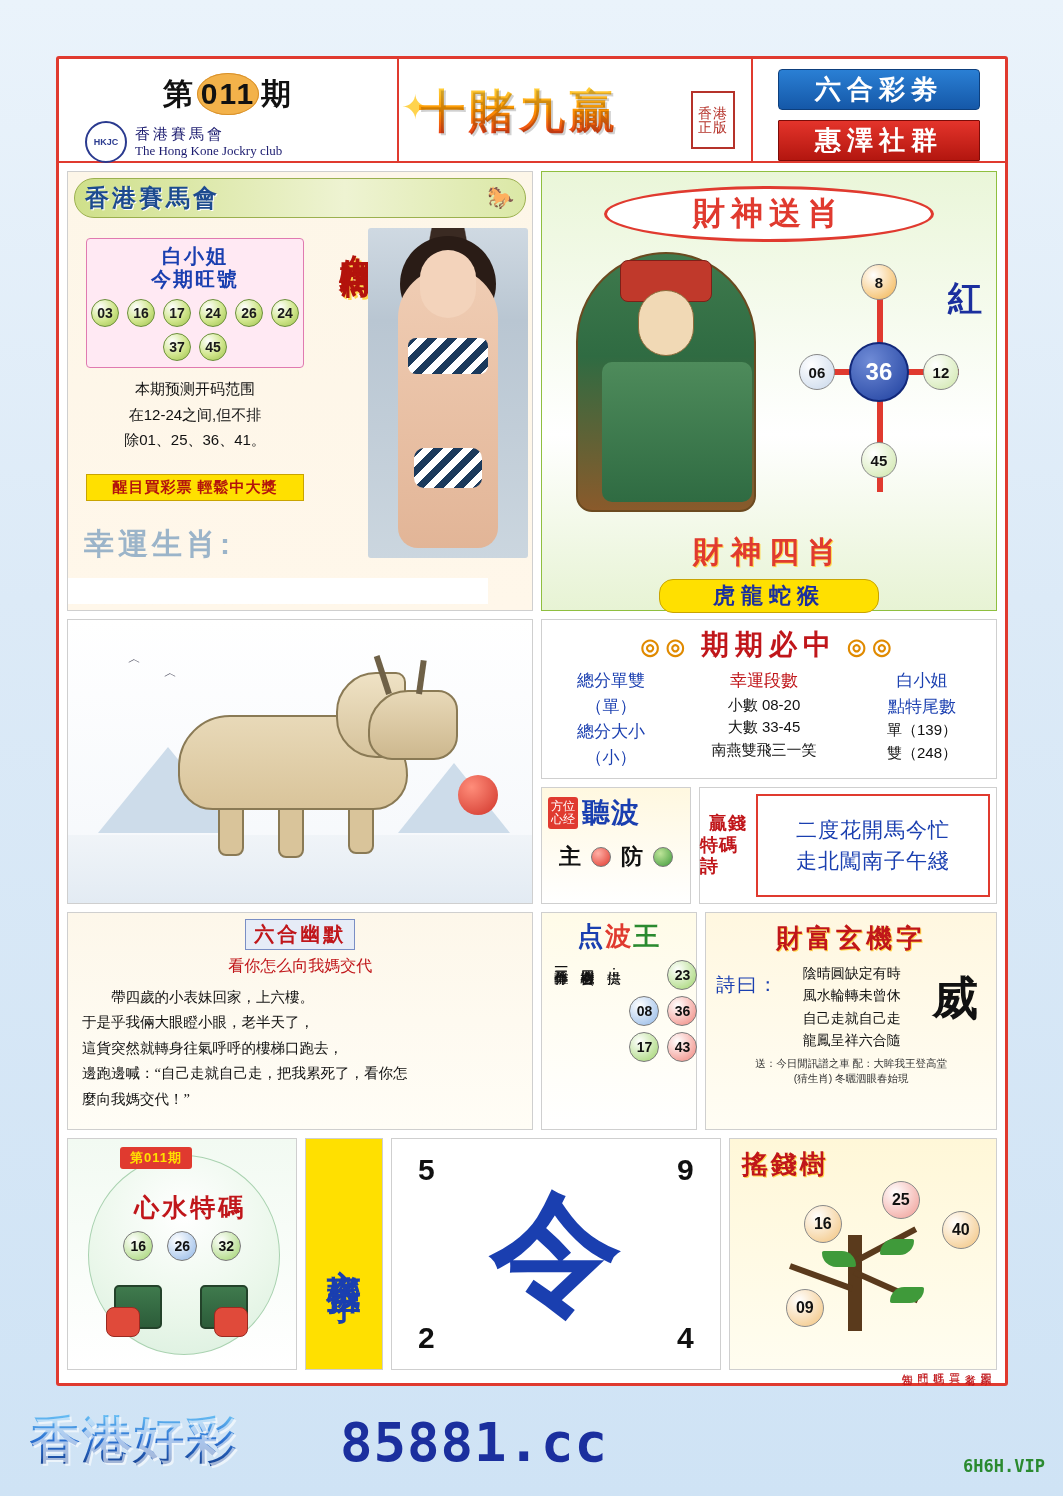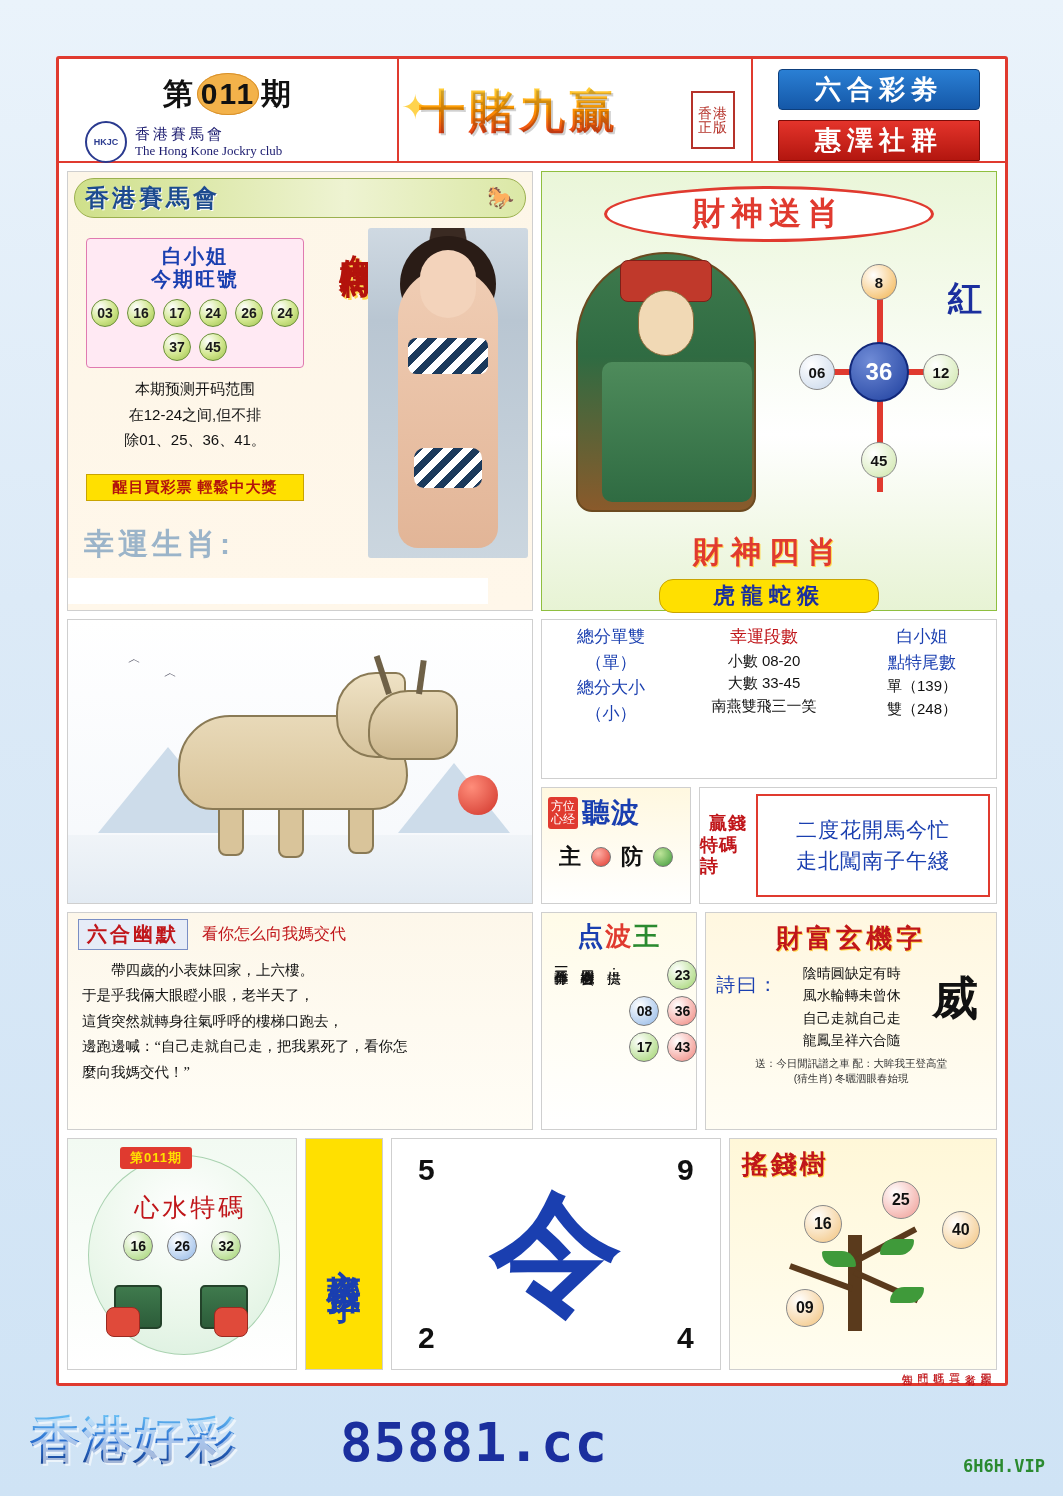--- a/index.html
+++ b/index.html
@@ -189,21 +189,21 @@
   .dot-red { background:radial-gradient(circle at 34% 30%,#ffb0a6,#e03a2f);}
   .dot-green { background:radial-gradient(circle at 34% 30%,#bfe59a,#3f9a3a);}
   .p-poem { width:298px; height:117px; border:1px solid #cfcfcf; background:#fff; display:flex; }
   .poem-tag { width:56px; background:#fff; display:flex; flex-direction:column; align-items:center; justify-content:center;
     font-size:18px; font-weight:bold; color:#c0161a; line-height:1.2; letter-spacing:1px;}
   .poem-box { flex:1; margin:6px 6px 6px 0; border:2px solid #e03a2f; display:flex; align-items:center; justify-content:center;}
   .poem-box .lines { font-size:21px; color:#1a3fb0; line-height:1.45; letter-spacing:1px;}
 
   
   .p-humor { width:470px; height:218px; background:linear-gradient(180deg,#fdf7ea,#fffdf6); border:1px solid #cfcfcf; }
-  .humor-head { display:flex; align-items:center; gap:14px; padding:6px 10px 0;}
+  .humor-head { display:flex; align-items:center; gap:6px; padding:6px 10px 0;flex-direction:column;}
   .humor-tag { background:#e6ecf7; border:1px solid #7a8ec4; color:#c0161a; font-weight:bold; font-size:20px; padding:1px 8px; letter-spacing:3px;}
   .humor-sub { color:#c0161a; font-size:16px; }
   .humor-text { padding:8px 14px 0; font-size:14.5px; color:#111; line-height:1.75; font-family:"Liberation Serif", serif;}
   .p-dianbo { width:156px; height:218px; border:1px solid #cfcfcf; background:linear-gradient(180deg,#fffbe8,#fff);}
   .db-title { text-align:center; padding-top:6px; font-size:26px; font-weight:bold; letter-spacing:2px; }
   .db-title .c1{color:#1a3fb0;} .db-title .c2{color:#e03a2f;} .db-title .c3{color:#2a8a2f;}
   .db-body { display:flex; padding:6px 8px 0; gap:4px;}
   .db-vtext { writing-mode:vertical-rl; text-orientation:upright; font-size:14px; color:#111; line-height:1.6; height:140px;}
   .db-balls { display:flex; flex-direction:column; gap:6px; margin-left:auto; padding-right:4px;}
   .db-rowb { display:flex; gap:8px; }
@@ -221,21 +221,21 @@
   .xj-foot { font-size:10.5px; color:#333; text-align:center; line-height:1.5; padding-top:4px;}
 
   
   .p-xinshui { width:232px; height:232px; border:1px solid #cfcfcf; background:linear-gradient(180deg,#f2faf2,#ffffff); position:relative;}
   .oval {
     position:absolute; left:20px; top:16px; width:192px; height:200px; border-radius:50%;
     background:radial-gradient(circle at 50% 30%, #ffffff 0%, #eaf7ea 60%, #d8eedd 100%); border:1px solid #a9d2b0;
   }
   .ribbon { position:absolute; left:52px; top:8px; background:#e03a2f; color:#ffe000; font-size:13px; font-weight:bold;
     padding:2px 10px; border-radius:3px; letter-spacing:1px;}
-  .xs-title { position:absolute; left:16px; right:0; top:52px; text-align:center; font-size:25px; font-weight:normal; color:#c0161a; letter-spacing:3px;}
+  .xs-title { position:absolute; left:16px; right:0; top:52px; text-align:center; font-size:25px; font-weight:bold; color:#c0161a; letter-spacing:3px;}
   .xs-balls { position:absolute; left:0; right:0; top:92px; display:flex; justify-content:center; gap:14px; }
   .dice { position:absolute; width:48px; height:44px; background:linear-gradient(180deg,#3f7a4d,#2c5c39); border:2px solid #23422a; border-radius:5px;}
   .d1 { left:46px; top:146px;} .d2 { left:132px; top:146px;}
   .fist { position:absolute; width:34px; height:30px; background:#e04a3a; border-radius:8px; border:1px solid #9b2a20;}
   .f1 { left:38px; top:168px;} .f2 { left:146px; top:168px;}
   .p-fold { width:78px; height:232px; border:1px solid #cfcfcf; background:#ffe000; display:flex; align-items:center; justify-content:center;}
   .fold-text { writing-mode:vertical-rl; text-orientation:upright; font-size:34px; font-weight:bold; color:#1a3fb0; letter-spacing:6px;}
   .p-ling { width:332px; height:232px; border:1px solid #cfcfcf; background:#fff; position:relative;}
   .corner { position:absolute; font-size:30px; font-weight:bold; color:#111; }
   .c-tl { left:26px; top:14px;} .c-tr { right:26px; top:14px;} .c-bl { left:26px; bottom:14px;} .c-br { right:26px; bottom:14px;}
@@ -391,20 +391,23 @@
         <div class="dino-body"></div>
         <div class="dino-frill"></div>
         <div class="dino-head"></div>
         <div class="dino-horn h1"></div>
         <div class="dino-horn h2"></div>
         <div class="red-fruit"></div>
       </div>
 
       <div>
         <div class="p-qq">
+          <div class="qq-title">
+            <span class="coin">◎◎</span><span>期期必中</span><span class="coin">◎◎</span>
+          </div>
           <div class="qq-grid">
             <div class="qq-c1">
               <div>總分單雙</div>
               <div>（單）</div>
               <div>總分大小</div>
               <div>（小）</div>
             </div>
             <div class="qq-c2">
               <div>幸運段數</div>
               <div class="qq-sub">小數 08-20</div>

